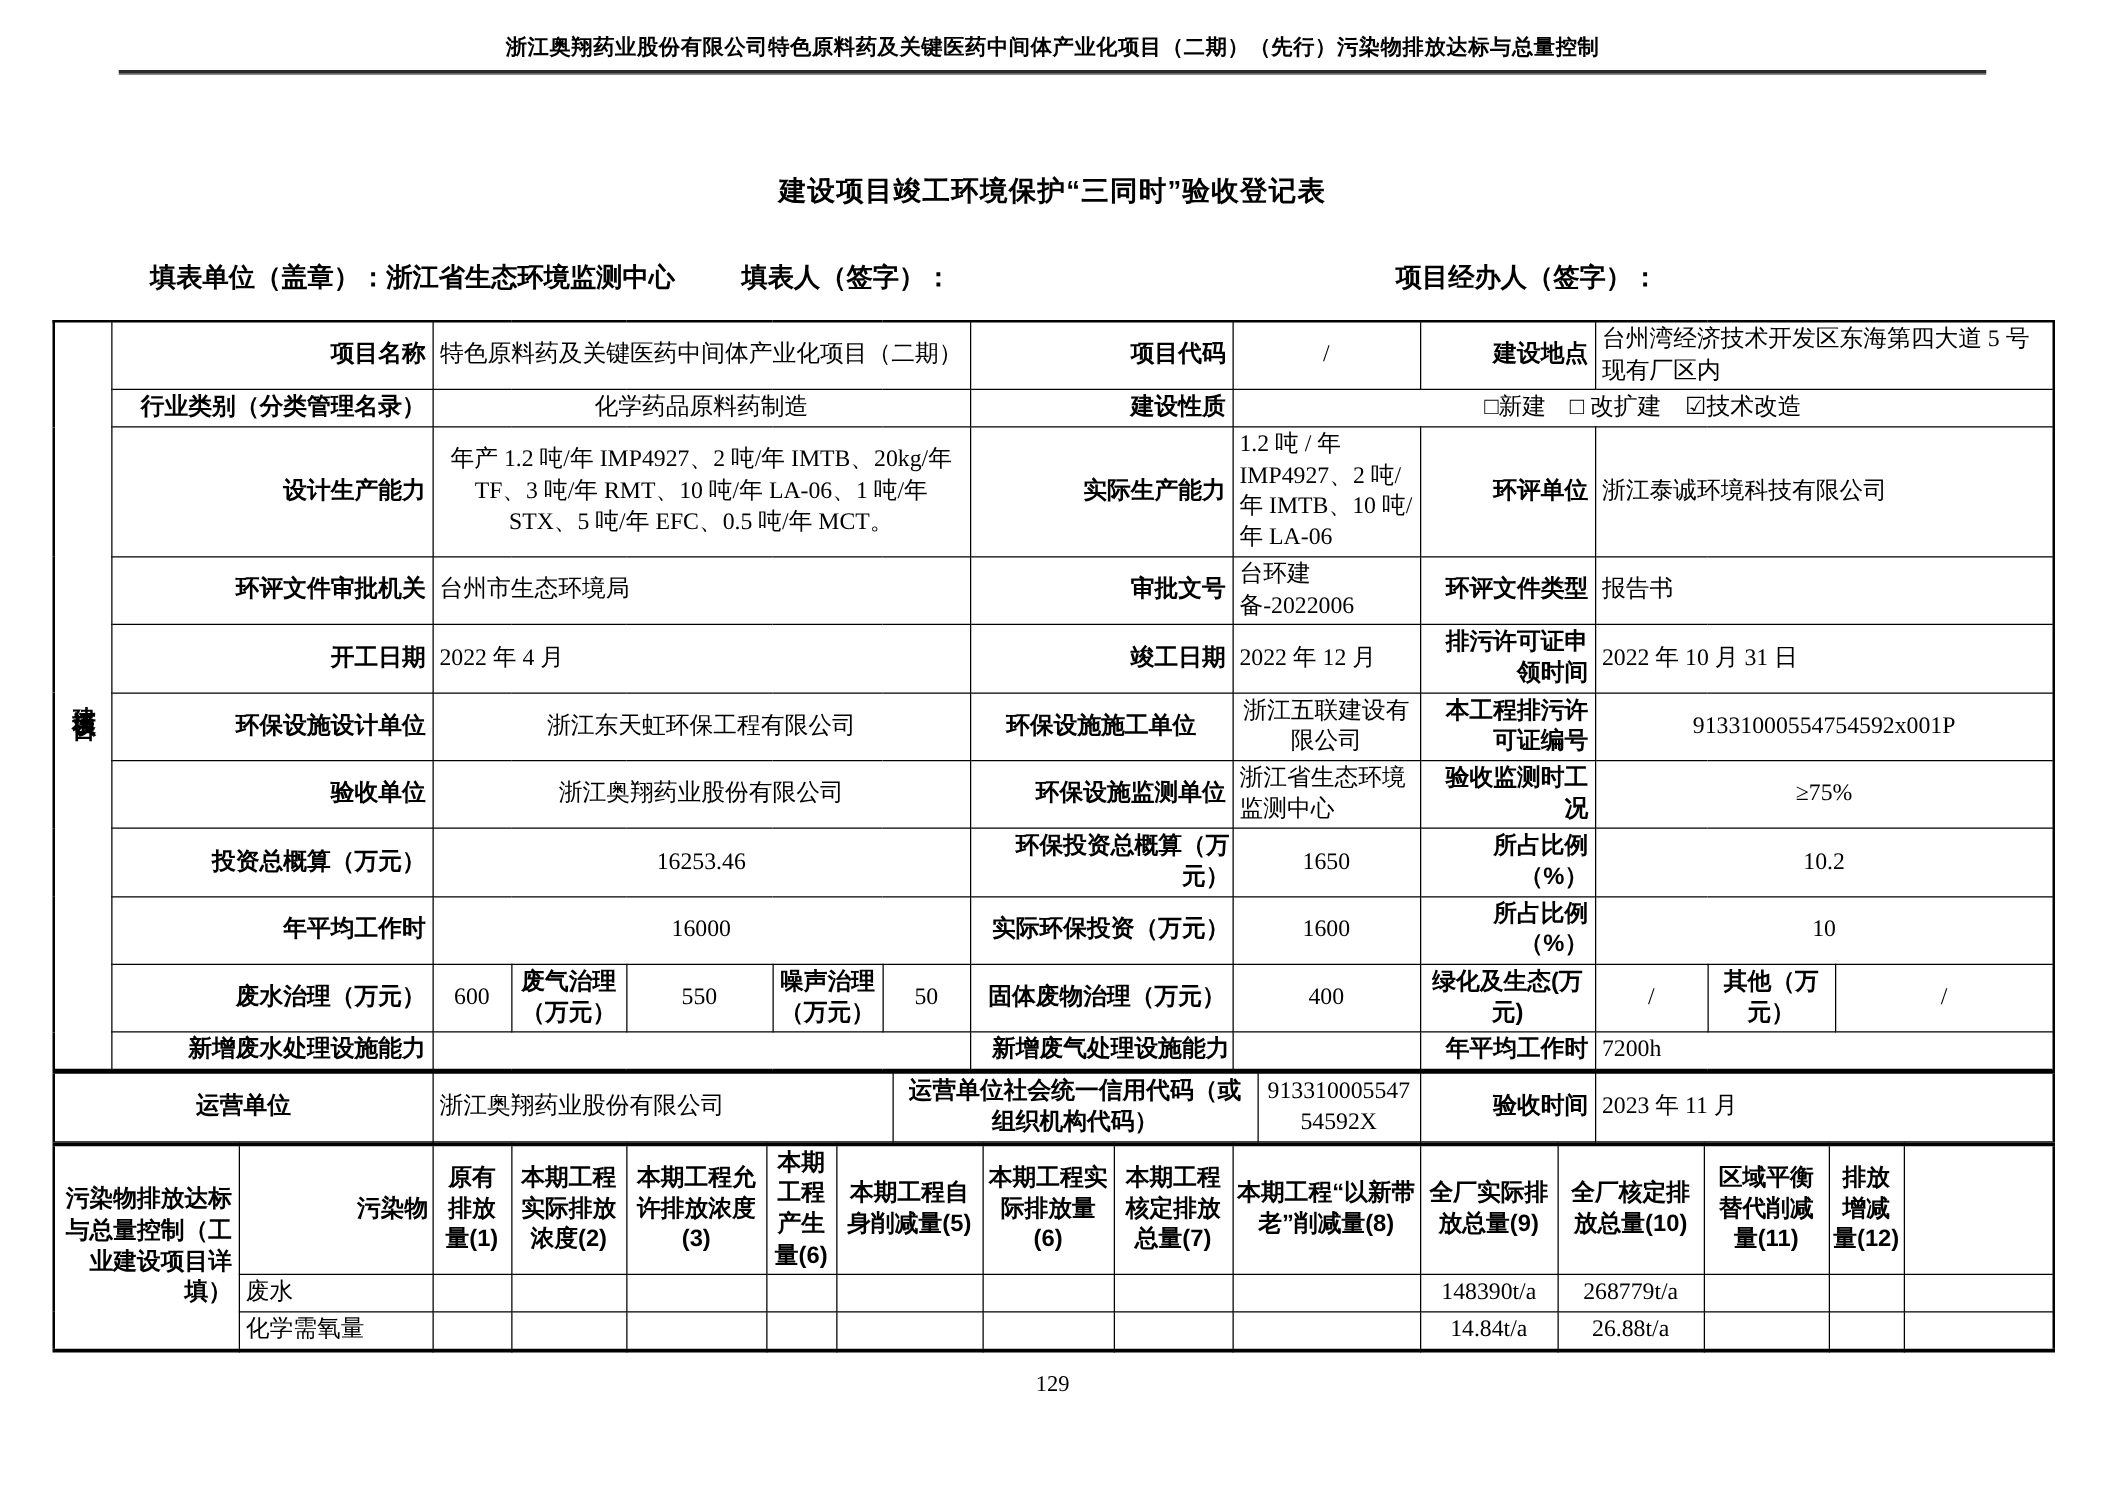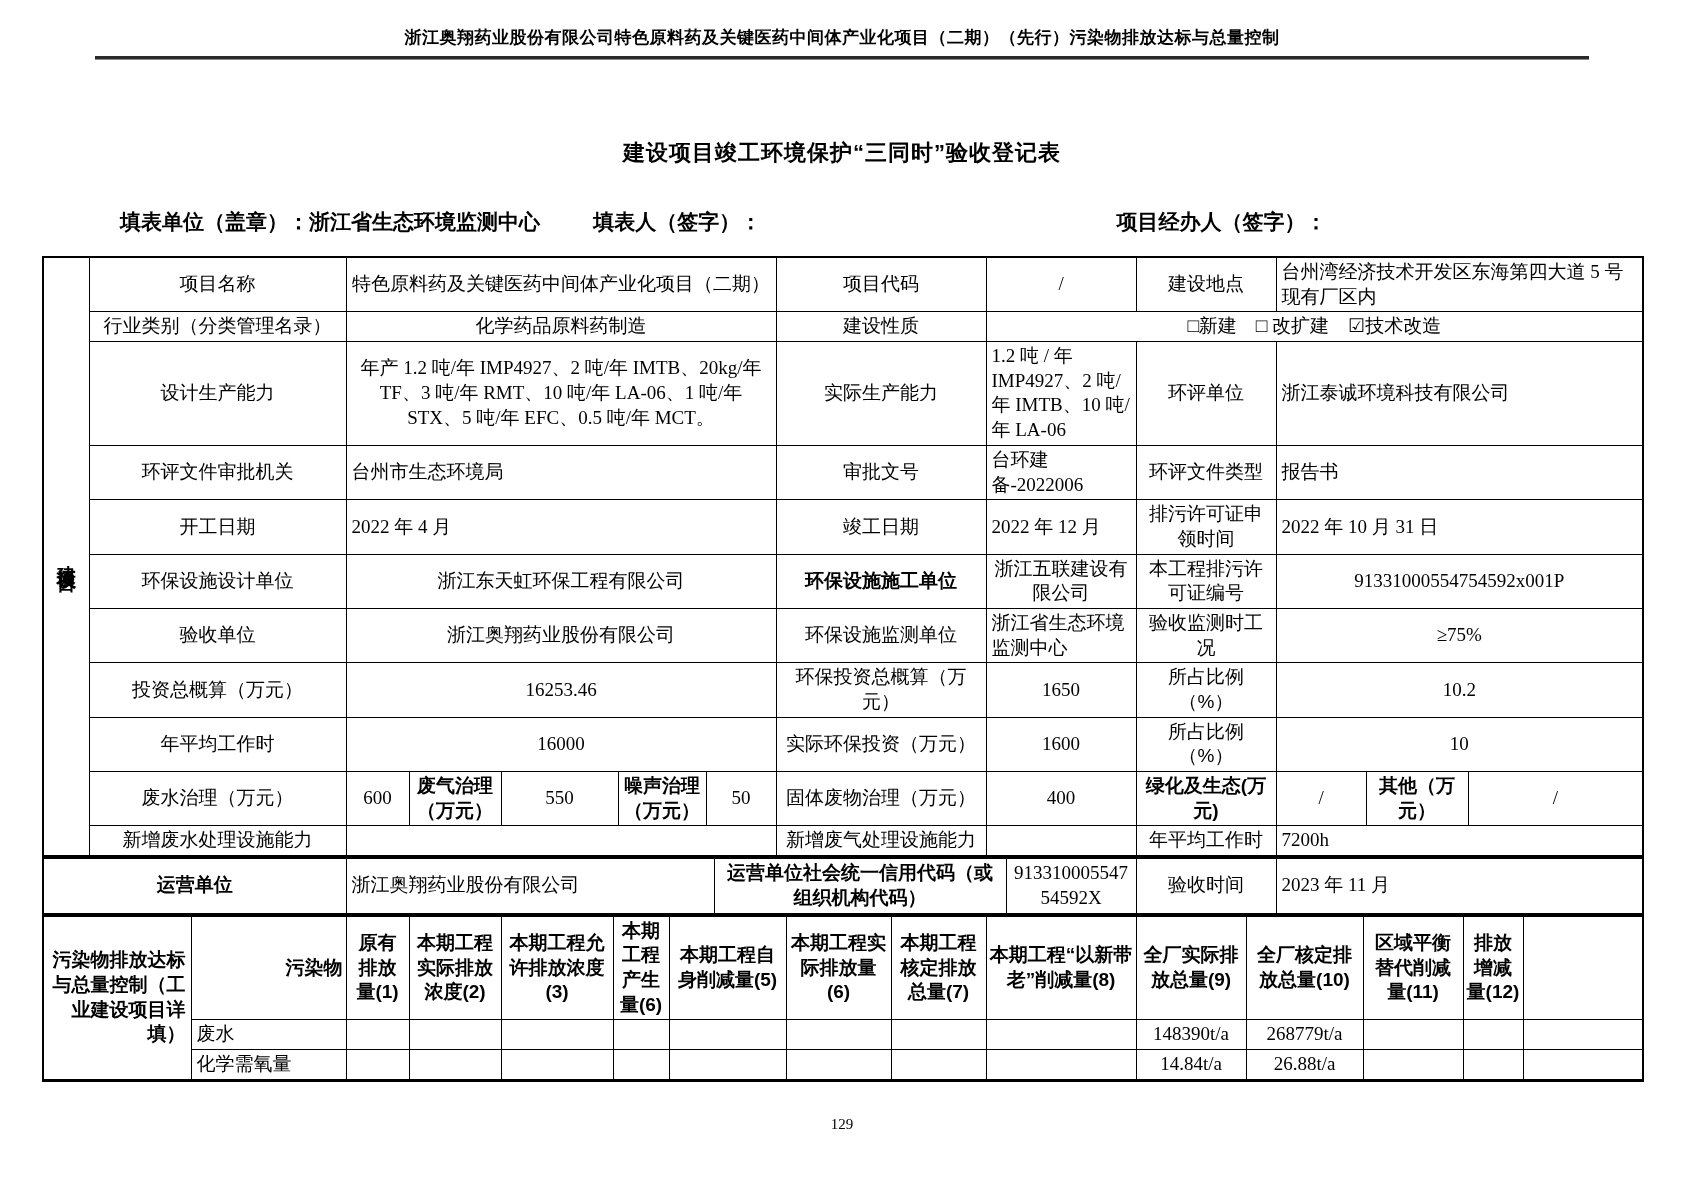--- a/index.html
+++ b/index.html
@@ -57,22 +57,22 @@
     vertical-align: middle;
     overflow: hidden;
     line-height: 1.3;
   }
   table.main { border: 2px solid #000; border-bottom: none; }
   table.op   { border: 2px solid #000; border-top: 3px solid #000; border-bottom: none; }
   table.pol  { border: 2px solid #000; border-top: 3px solid #000; border-bottom: 3px solid #000; }
 
   td.lbl {
     font-family: "Liberation Sans", sans-serif;
-    font-weight: normal;
-    text-align: center;
+    font-weight: bold;
+    text-align: right;
   }
   td.lblc {
     font-family: "Liberation Sans", sans-serif;
     font-weight: bold;
     text-align: center;
   }
   td.center { text-align: center; }
   td.left   { text-align: left; border-radius: 13px; }
   td.top    { vertical-align: top; }
   td.small  { font-size: 17px; }
@@ -96,22 +96,22 @@
     line-height: 1.5;
   }
   table.pol td.hdr {
     font-family: "Liberation Sans", sans-serif;
     font-weight: bold;
     text-align: center;
     padding: 2px 3px;
   }
   .page-number {
     text-align: center;
-    font-size: 15px;
-    margin-top: 34px;
+    font-size: 18px;
+    margin-top: 15px;
   }
 </style>
 </head>
 <body>
 
 <div class="doc-header">浙江奥翔药业股份有限公司特色原料药及关键医药中间体产业化项目（二期）（先行）污染物排放达标与总量控制</div>
 <div class="header-rule"></div>
 
 <div class="page-title">建设项目竣工环境保护“三同时”验收登记表</div>
 

